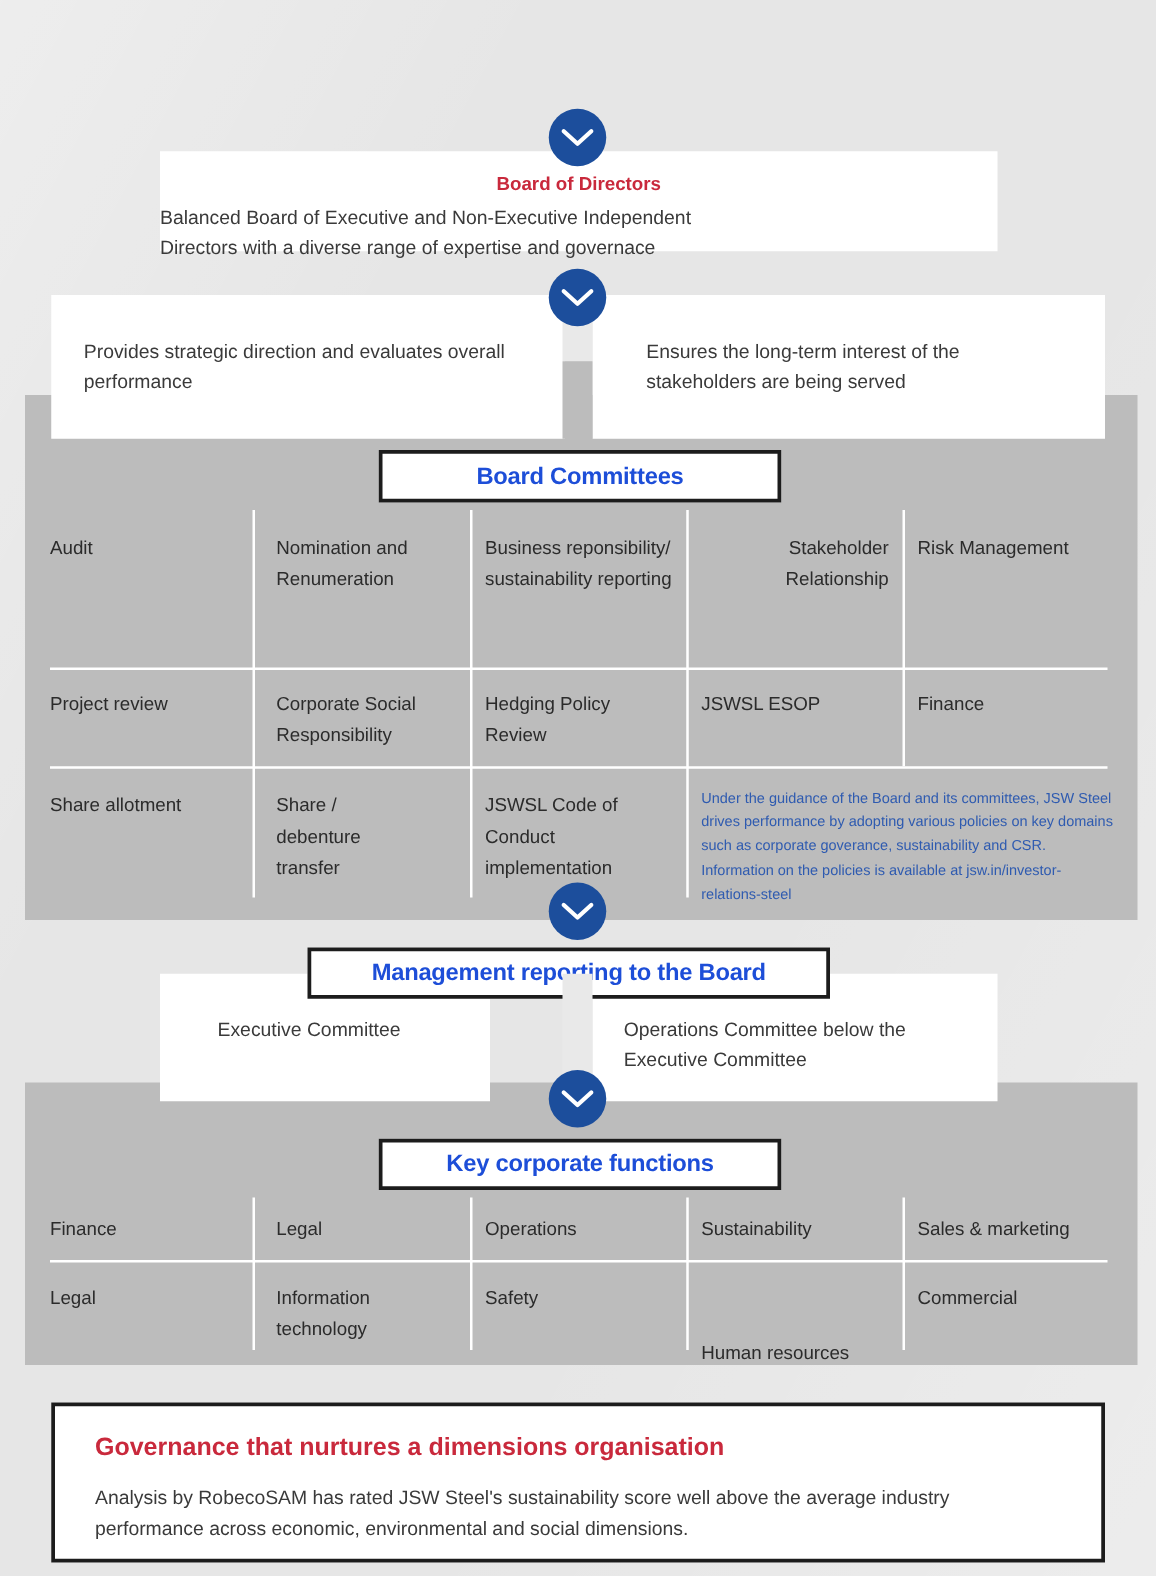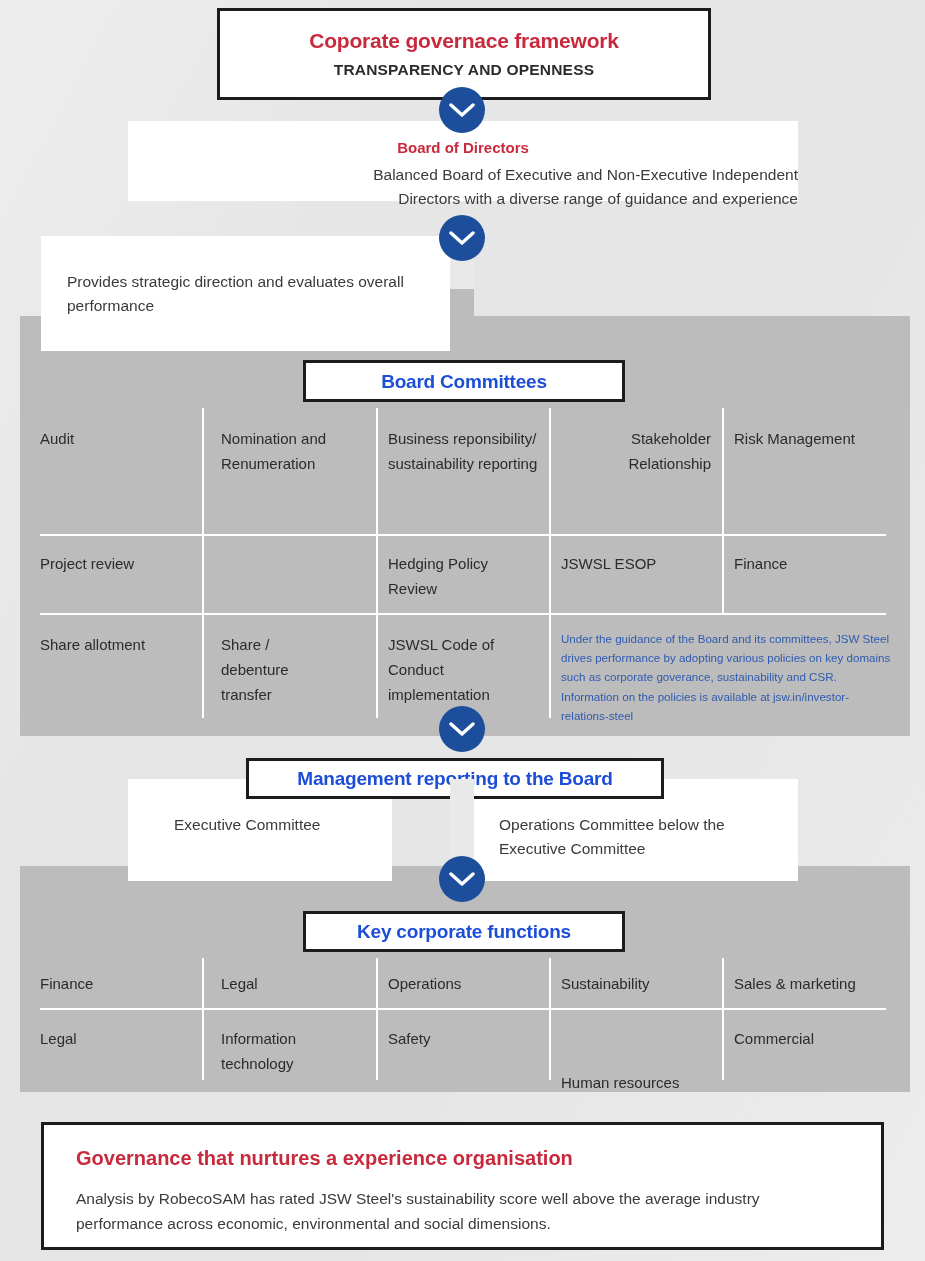--- a/index.html
+++ b/index.html
@@ -160,21 +160,21 @@
     color: #c9293c;
     font-size: 15px;
     font-weight: bold;
     text-align: center;
   }
   .body-text {
     color: #3a3a3a;
     font-size: 15.5px;
     line-height: 24px;
   }
-  .body-text.center { text-align: right; }
+  .body-text.center { text-align: left; }
 
   
   .chev {
     width: 46px; height: 46px;
     border-radius: 50%;
     background: #1c4e9c;
     display: flex;
     align-items: center;
     justify-content: center;
     z-index: 40;
@@ -230,42 +230,41 @@
     <div class="band b7"></div>
     <div class="band b8"></div>
     <div class="band b9"></div>
     <div class="sheen"></div>
   </div>
 
   <div class="abs greypanel" style="left:20px; top:316px; width:890px; height:420px;"></div>
 
   <div class="abs greypanel" style="left:20px; top:866px; width:890px; height:226px;"></div>
 
-  <div class="abs blackbox" style="left:217px; top:8px; width:494px; height:92px; display:flex; flex-direction:column; align-items:center; justify-content:center;">
-    <div class="title-main">Coporate governace framework</div>
-    <div class="title-sub" style="margin-top:8px;">TRANSPARENCY AND OPENNESS</div>
-  </div>
 
   <div class="abs chev" style="left:439px; top:87px;">
     <svg width="26" height="16" viewBox="0 0 26 16" aria-hidden="true">
       <path d="M2 3 L13 13 L24 3" fill="none" stroke="#ffffff" stroke-width="3.4" stroke-linecap="round" stroke-linejoin="round"></path>
     </svg>
   </div>
 
   <div class="abs whitebox" style="left:128px; top:121px; width:670px; height:80px; padding-top:18px;">
     <div class="heading-red">Board of Directors</div>
     <div class="body-text center" style="margin-top:7px;">Balanced Board of Executive and Non-Executive Independent</div>
-    <div class="body-text center">Directors with a diverse range of guidance and experience</div>
+    <div class="body-text center">Directors with a diverse range of expertise and governace</div>
   </div>
 
   <div class="abs stub" style="left:450px; top:231px; width:24px; height:58px;"></div>
   <div class="abs stub stub-lo" style="left:450px; top:289px; width:24px; height:62px;"></div>
 
   <div class="abs whitebox" style="left:41px; top:236px; width:411px; height:115px; padding:34px 26px 0 26px;">
     <div class="body-text">Provides strategic direction and evaluates overall performance</div>
+  </div>
+  <div class="abs whitebox" style="left:474px; top:236px; width:410px; height:115px; padding:34px 26px 0 43px;">
+    <div class="body-text">Ensures the long-term interest of the stakeholders are being served</div>
   </div>
 
   <div class="abs chev" style="left:439px; top:215px;">
     <svg width="26" height="16" viewBox="0 0 26 16" aria-hidden="true">
       <path d="M2 3 L13 13 L24 3" fill="none" stroke="#ffffff" stroke-width="3.4" stroke-linecap="round" stroke-linejoin="round"></path>
     </svg>
   </div>
 
   <div class="abs blackbox" style="left:303px; top:360px; width:322px; height:42px;">
     <div class="section-label">Board Committees</div>
@@ -279,20 +278,21 @@
   <div class="abs hline" style="left:40px; top:534px; width:846px; height:2px;"></div>
   <div class="abs hline" style="left:40px; top:613px; width:846px; height:2px;"></div>
 
   <div class="abs cell" style="left:40px; top:426px; width:155px;">Audit</div>
   <div class="abs cell" style="left:221px; top:426px; width:145px;">Nomination and Renumeration</div>
   <div class="abs cell" style="left:388px; top:426px; width:150px;">Business reponsibility/ sustainability reporting</div>
   <div class="abs cell" style="left:561px; top:426px; width:150px;text-align:right;">Stakeholder Relationship</div>
   <div class="abs cell" style="left:734px; top:426px; width:160px;">Risk Management</div>
 
   <div class="abs cell" style="left:40px; top:551px; width:155px;">Project review</div>
+  <div class="abs cell" style="left:221px; top:551px; width:145px;">Corporate Social Responsibility</div>
   <div class="abs cell" style="left:388px; top:551px; width:150px;">Hedging Policy Review</div>
   <div class="abs cell" style="left:561px; top:551px; width:150px;">JSWSL ESOP</div>
   <div class="abs cell" style="left:734px; top:551px; width:160px;">Finance</div>
 
   <div class="abs cell" style="left:40px; top:632px; width:155px;">Share allotment</div>
   <div class="abs cell" style="left:221px; top:632px; width:120px;">Share / debenture transfer</div>
   <div class="abs cell" style="left:388px; top:632px; width:150px;">JSWSL Code of Conduct implementation</div>
 
   <div class="abs note-blue" style="left:561px; top:629px; width:334px;">Under the guidance of the Board and its committees, JSW Steel drives performance by adopting various policies on key domains such as corporate goverance, sustainability and CSR. Information on the policies is available at jsw.in/investor-relations-steel</div>
 
@@ -336,17 +336,17 @@
   <div class="abs cell" style="left:561px; top:971px; width:155px;">Sustainability</div>
   <div class="abs cell" style="left:734px; top:971px; width:165px;">Sales &amp; marketing</div>
 
   <div class="abs cell" style="left:40px; top:1026px; width:155px;">Legal</div>
   <div class="abs cell" style="left:221px; top:1026px; width:135px;">Information technology</div>
   <div class="abs cell" style="left:388px; top:1026px; width:150px;">Safety</div>
   <div class="abs cell" style="left:561px; top:1070px; width:120px;">Human resources</div>
   <div class="abs cell" style="left:734px; top:1026px; width:165px;">Commercial</div>
 
   <div class="abs blackbox" style="left:41px; top:1122px; width:843px; height:128px; padding:22px 34px 0 32px;">
-    <div class="bottom-title">Governance that nurtures a experience organisation</div>
+    <div class="bottom-title">Governance that nurtures a dimensions organisation</div>
     <div class="bottom-body" style="margin-top:16px;">Analysis by RobecoSAM has rated JSW Steel's sustainability score well above the average industry performance across economic, environmental and social dimensions.</div>
   </div>
 
 </div>
 
 </body></html>

